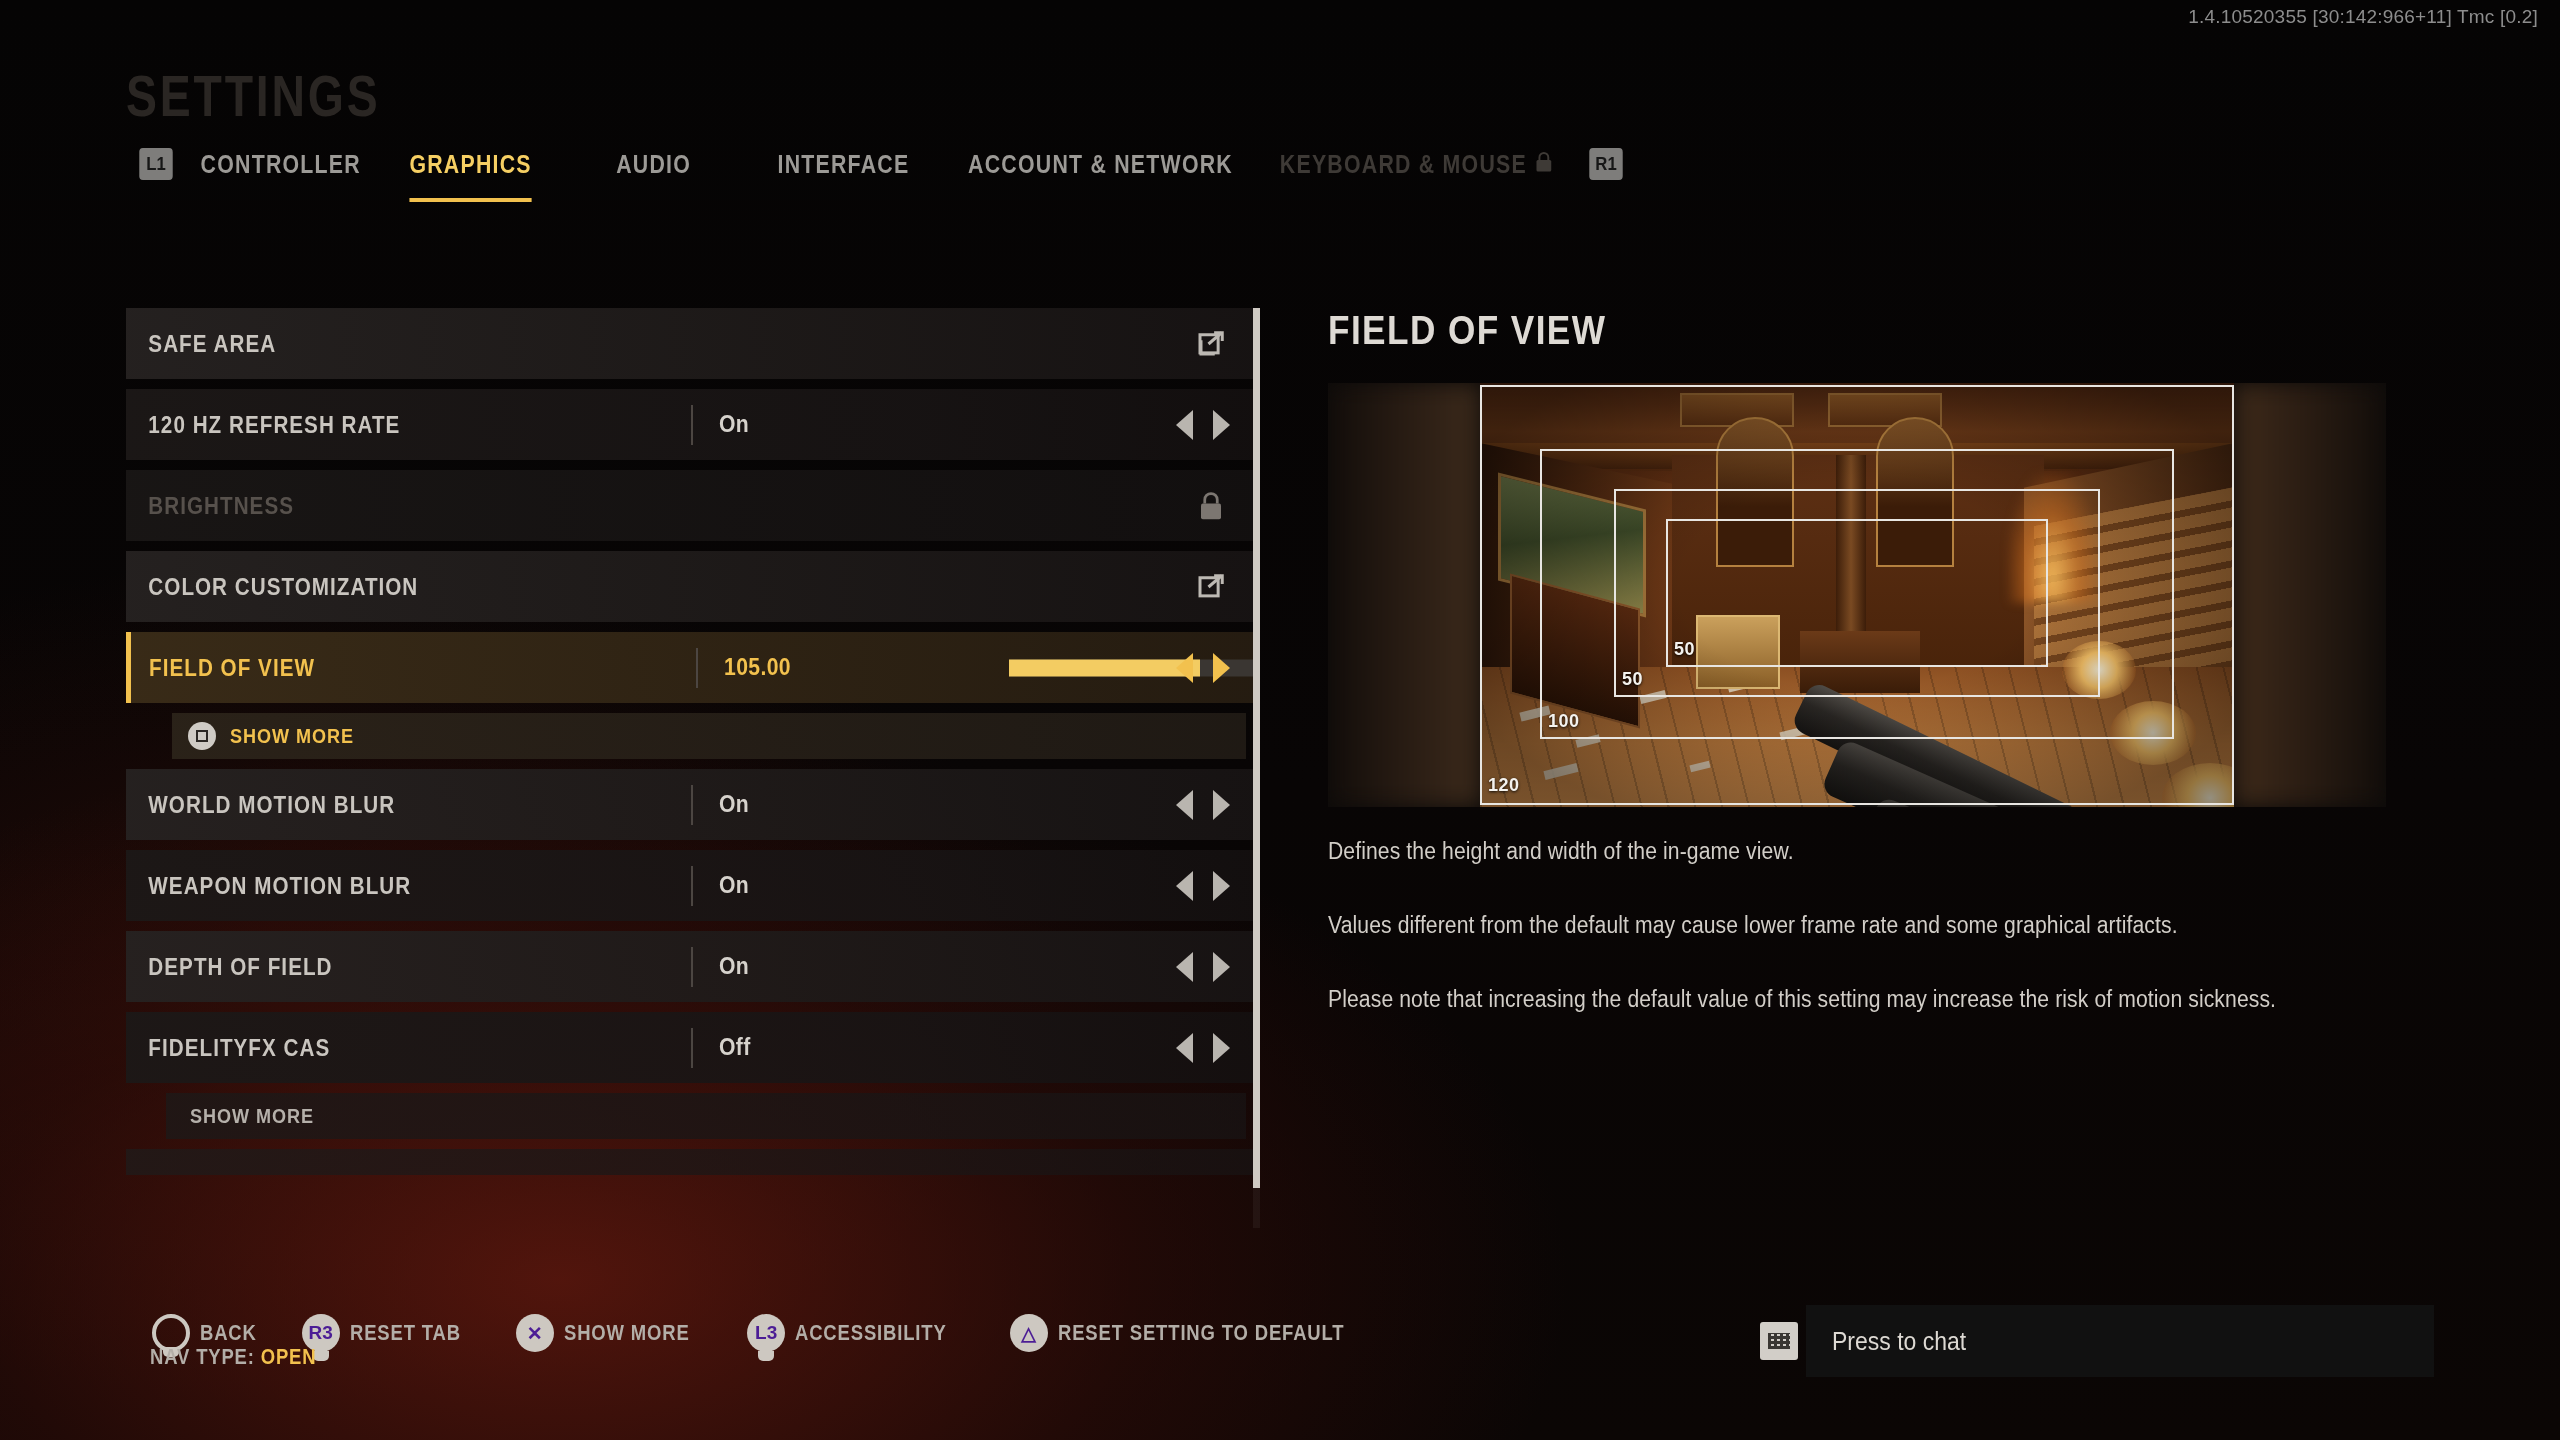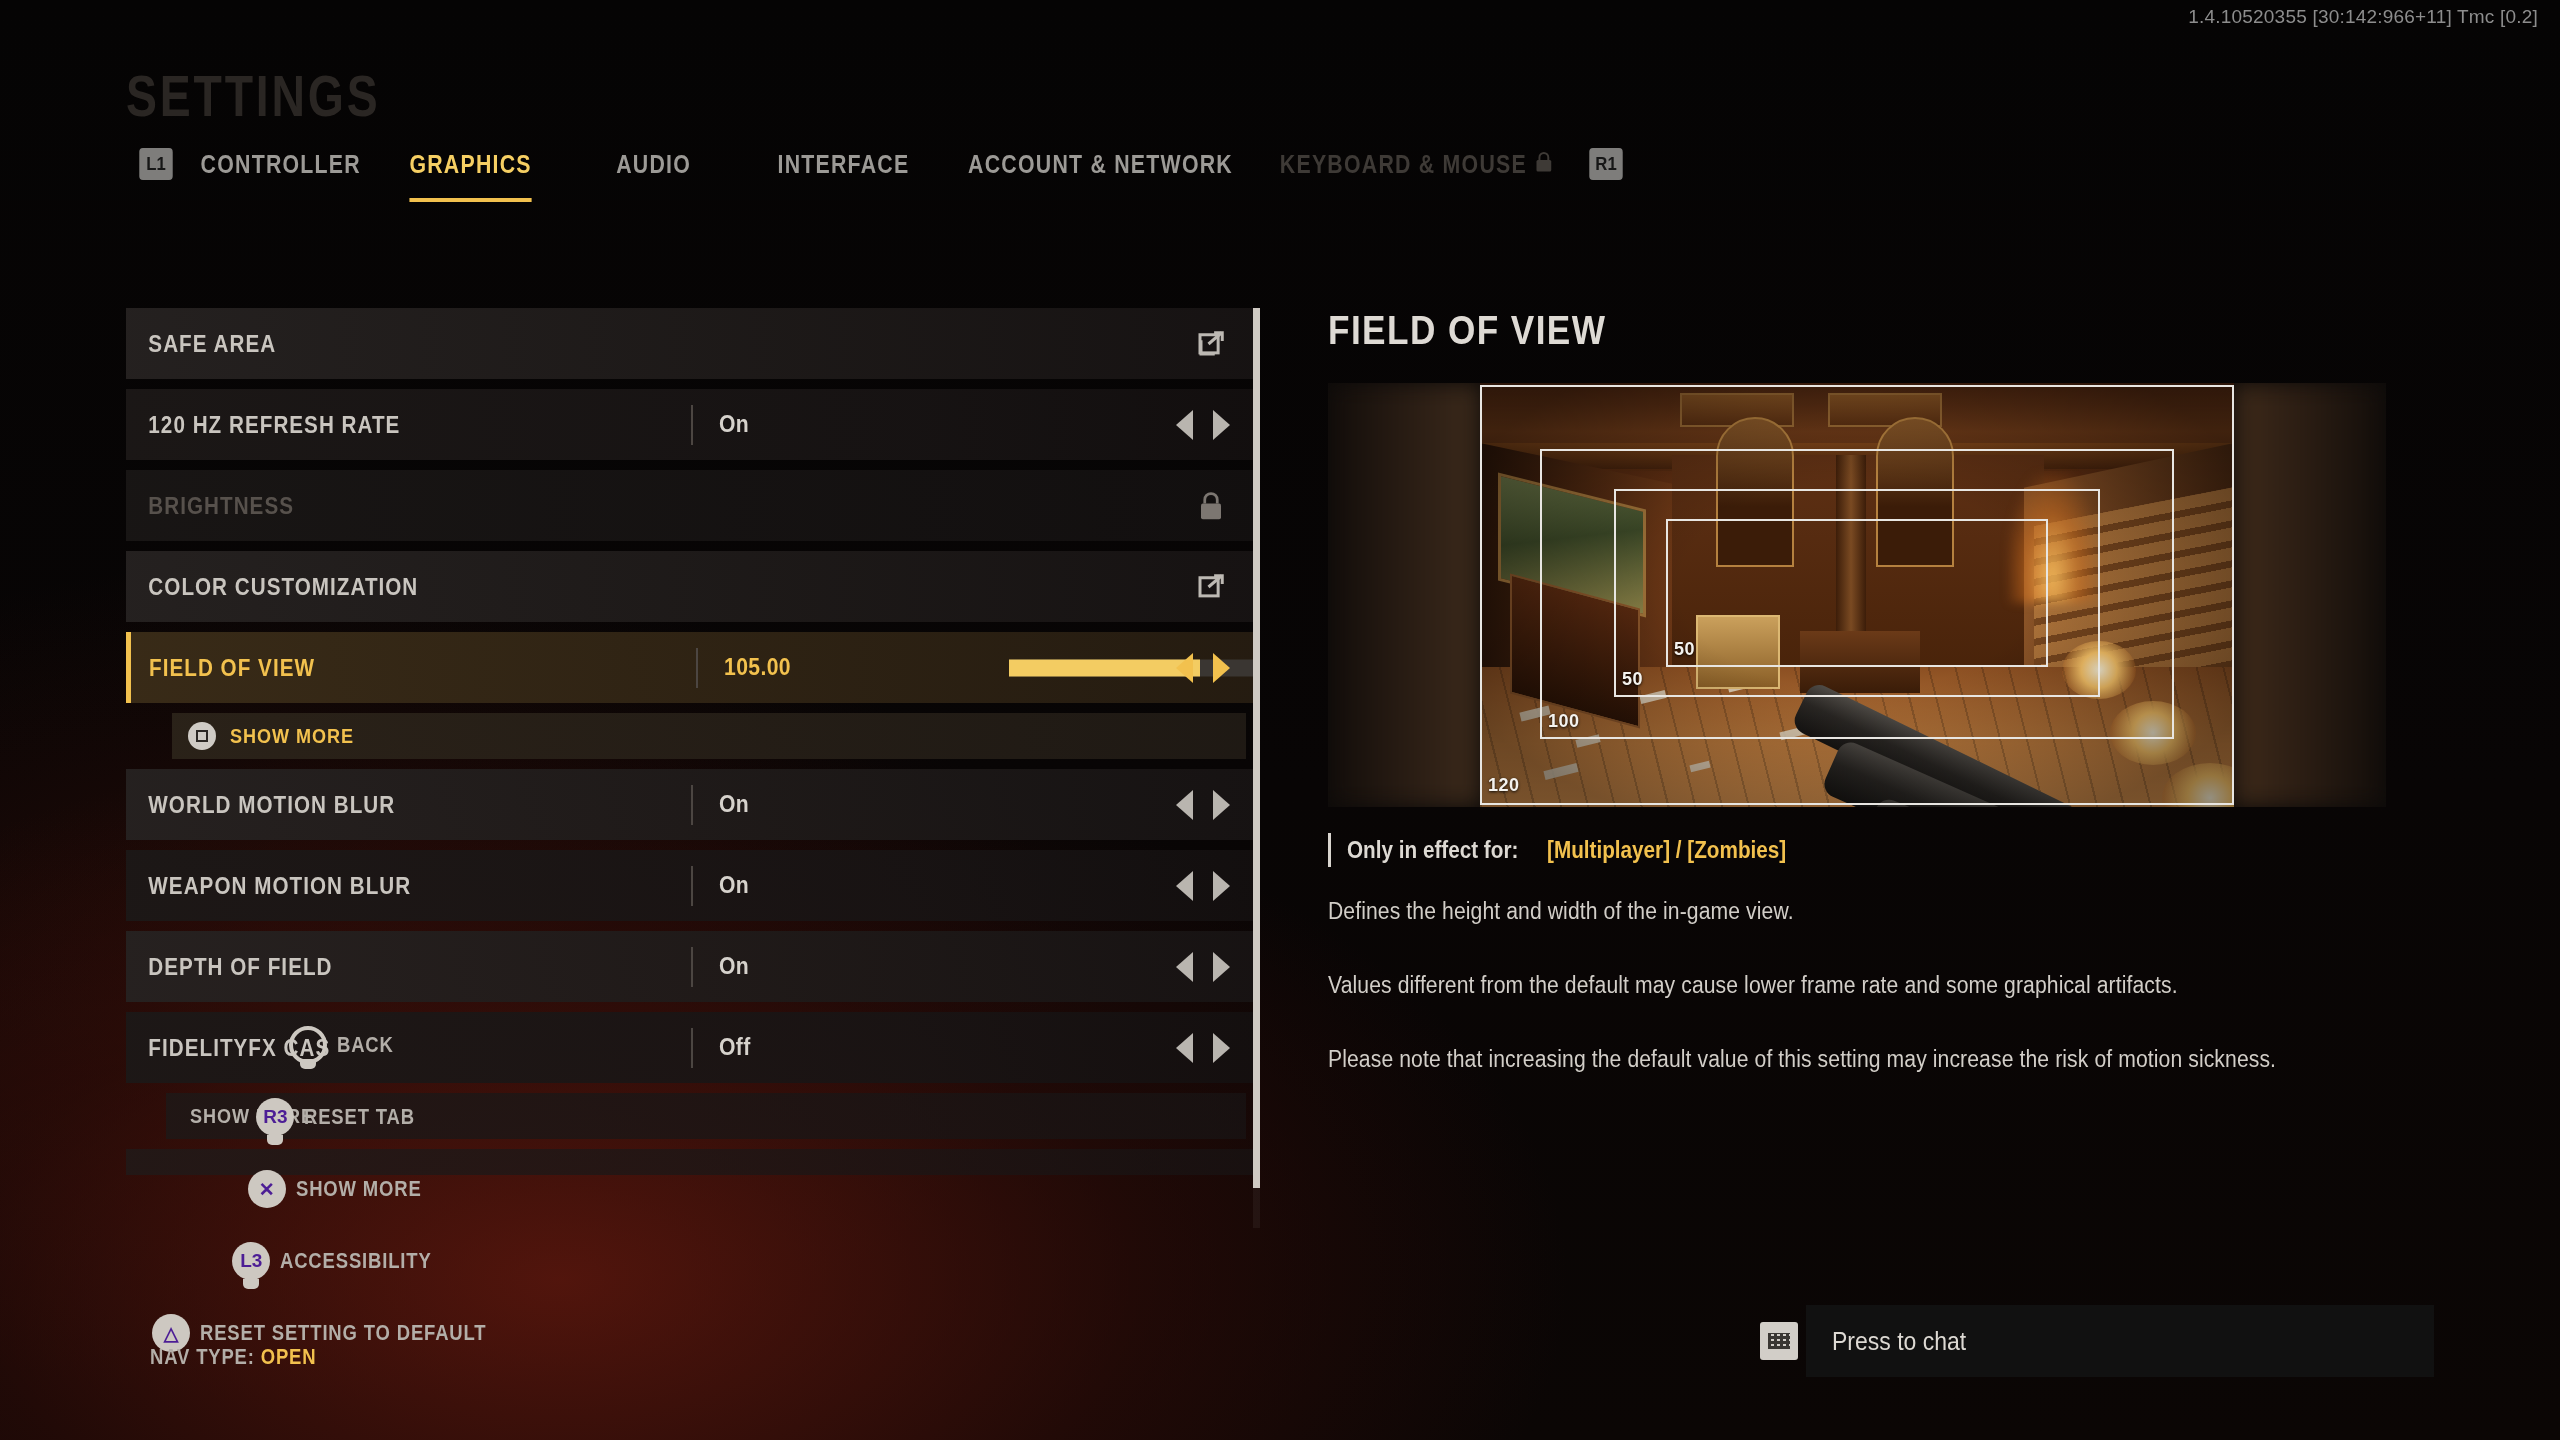--- a/index.html
+++ b/index.html
@@ -411,21 +411,21 @@
     letter-spacing: .1px;
     line-height: 1.25;
     font-family: "Liberation Sans Narrow", "Liberation Sans", sans-serif;
     transform: scaleX(0.92); transform-origin: left center;
   }
   .desc + .desc { margin-top: 45px; }
 
   
   .actionbar {
     position: absolute; left: 152px; bottom: 88px;
-    display: flex; align-items: center; gap: 34px; flex-direction: column;
+    display: flex; align-items: center; gap: 34px;
   }
   .action { display: flex; align-items: center; gap: 10px; }
   .btn-glyph {
     width: 38px; height: 38px; border-radius: 50%;
     background: #cdc8c1;
     display: flex; align-items: center; justify-content: center;
     color: #4c1d95; font-size: 19px; font-weight: 700;
     position: relative;
     font-family: "Liberation Sans Narrow", "Liberation Sans", sans-serif;
   }
@@ -724,24 +724,20 @@
       <div class="fov-frame" style="left:212px; top:66px;  width:634px; height:290px;"></div>
       <div class="fov-label" style="left:220px; top:328px;">100</div>
 
       <div class="fov-frame" style="left:286px; top:106px; width:486px; height:208px;"></div>
       <div class="fov-label" style="left:294px; top:286px;">50</div>
 
       <div class="fov-frame" style="left:338px; top:136px; width:382px; height:148px;"></div>
       <div class="fov-label" style="left:346px; top:256px;">50</div>
     </div>
 
-    <div class="effect-note">
-      <span class="effect-label">Only in effect for:</span>
-      <span class="effect-modes">[Multiplayer] / [Zombies]</span>
-    </div>
 
     <div class="desc">Defines the height and width of the in-game view.</div>
     <div class="desc">Values different from the default may cause lower frame rate and some graphical artifacts.</div>
     <div class="desc">Please note that increasing the default value of this setting may increase the risk of motion sickness.</div>
   </div>
 
   <div class="actionbar">
 
     <div class="action">
       <span class="btn-glyph ring">

